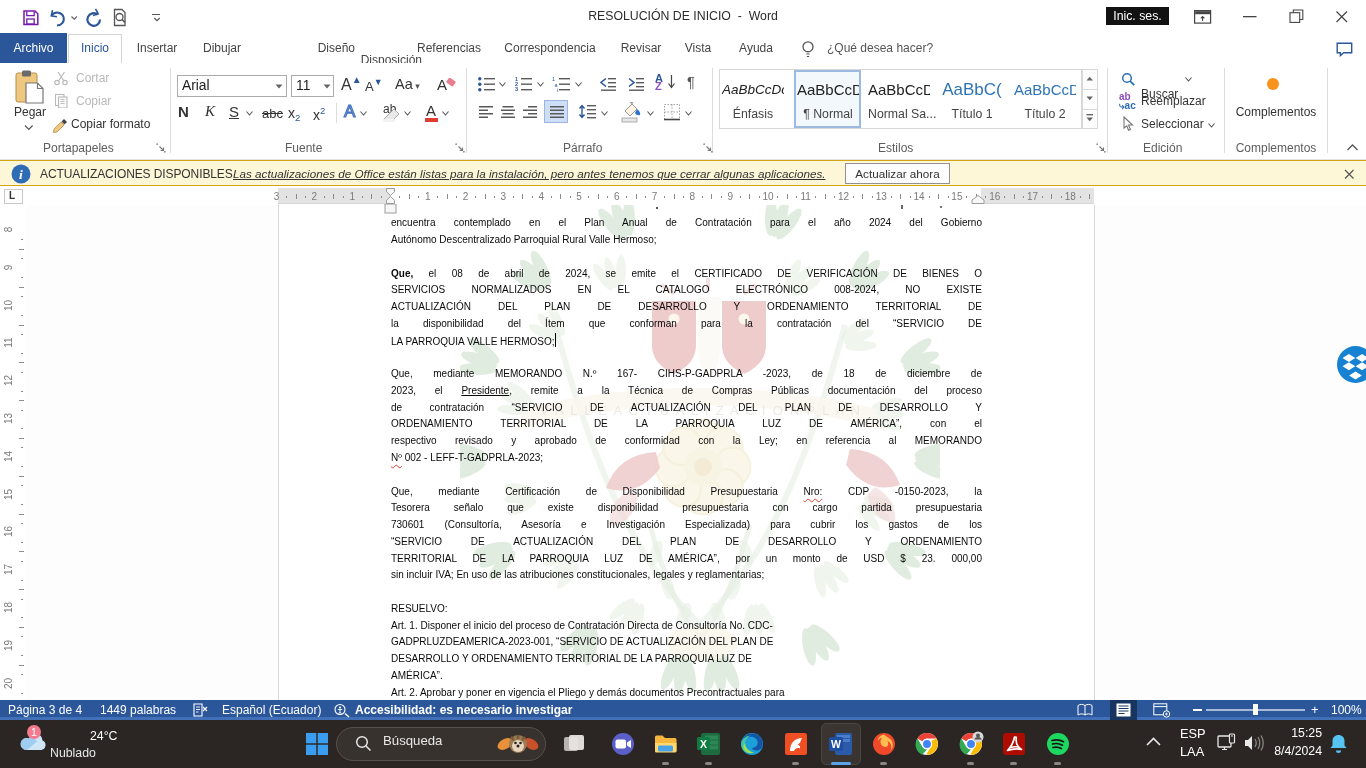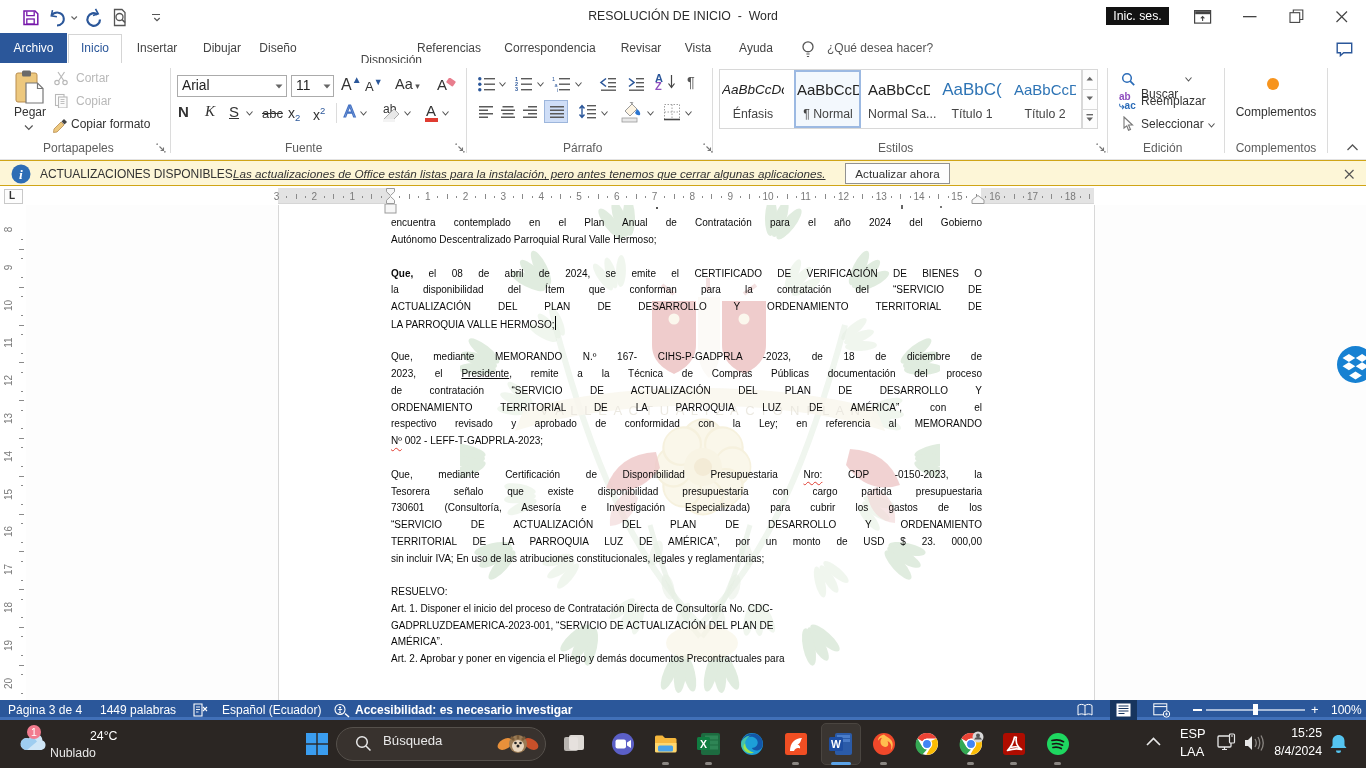--- a/index.html
+++ b/index.html
@@ -59,21 +59,21 @@
   </svg>
   <svg class="abs" style="left:1335px;top:10px;" width="14" height="14" viewBox="0 0 14 14">
     <path d="M1.5 1.5 L12 12 M12 1.5 L1.5 12" stroke="#444" stroke-width="1.2"></path>
   </svg>
 </div>
 <div class="abs" style="left:0;top:33px;width:1366px;height:30px;background:#fff;font-size:12px;color:#444;">
   <div class="abs" style="left:0;top:0;width:67px;height:30px;background:#2b579a;color:#fff;text-align:center;line-height:30px;">Archivo</div>
   <div class="abs" style="left:68px;top:1px;width:54px;height:29px;background:#fff;border:1px solid #d5d5d5;border-bottom:none;color:#2b579a;text-align:center;line-height:27px;">Inicio</div>
   <div class="abs" style="left:97px;top:0;width:120px;text-align:center;line-height:30px;">Insertar</div>
     <div class="abs" style="left:162px;top:0;width:120px;text-align:center;line-height:30px;">Dibujar</div>
-    <div class="abs" style="left:218px;top:0;width:120px;text-align:center;line-height:30px;">Diseño</div>
+    <div class="abs" style="left:235px;top:0;width:120px;text-align:right;line-height:30px;">Diseño</div>
     <div class="abs" style="left:302px;top:12px;width:120px;text-align:right;line-height:30px;">Disposición</div>
     <div class="abs" style="left:389px;top:0;width:120px;text-align:center;line-height:30px;">Referencias</div>
     <div class="abs" style="left:490px;top:0;width:120px;text-align:center;line-height:30px;">Correspondencia</div>
     <div class="abs" style="left:581px;top:0;width:120px;text-align:center;line-height:30px;">Revisar</div>
     <div class="abs" style="left:638px;top:0;width:120px;text-align:center;line-height:30px;">Vista</div>
     <div class="abs" style="left:696px;top:0;width:120px;text-align:center;line-height:30px;">Ayuda</div>
   <svg class="abs" style="left:800px;top:7px;" width="16" height="19" viewBox="0 0 16 19">
     <circle cx="8" cy="6.8" r="5" fill="none" stroke="#555" stroke-width="1.3"></circle>
     <path d="M6 11.5 h4 M6.4 14 h3.2 M6.9 16.5 h2.2" stroke="#555" stroke-width="1.2" fill="none"></path>
   </svg>
@@ -601,41 +601,43 @@
       </g>
     </svg>
   <div class="abs" style="left:656px;top:2px;width:2px;height:2px;background:#555;"></div>
   <div class="abs" style="left:901px;top:0px;width:1.5px;height:4px;background:#666;"></div>
   <div class="abs" style="left:940px;top:1px;width:2px;height:2px;background:#777;"></div>
   <div class="abs" style="left:391px;top:10.3px;width:591px;font-size:10px;color:#0a0a0a;">
 <div class="ln jl">encuentra contemplado en el Plan Anual de Contratación para el año 2024 del Gobierno</div>
 <div class="ln">Autónomo Descentralizado Parroquial Rural Valle Hermoso;</div>
 <div class="ln"></div>
 <div class="ln jl"><b>Que,</b> el 08 de abril de 2024, se emite el CERTIFICADO DE VERIFICACIÓN DE BIENES O</div>
+<div class="ln jl">SERVICIOS NORMALIZADOS EN EL CATALOGO ELECTRÓNICO 008-2024, NO EXISTE</div>
+<div class="ln jl">ACTUALIZACIÓN DEL PLAN DE DESARROLLO Y ORDENAMIENTO TERRITORIAL DE</div>
 <div class="ln jl">la disponibilidad del Ítem que conforman para la contratación del “SERVICIO DE</div>
-<div class="ln jl">ACTUALIZACIÓN DEL PLAN DE DESARROLLO Y ORDENAMIENTO TERRITORIAL DE</div>
 <div class="ln">LA PARROQUIA VALLE HERMOSO;<span style="display:inline-block;width:1px;height:14px;background:#000;vertical-align:-2px;"></span></div>
 <div class="ln"></div>
 <div class="ln jl">Que, mediante MEMORANDO N.º 167- CIHS-P-GADPRLA -2023, de 18 de diciembre de</div>
 <div class="ln jl">2023, el <u>Presidente</u>, remite a la Técnica de Compras Públicas documentación del proceso</div>
 <div class="ln jl">de contratación “SERVICIO DE ACTUALIZACIÓN DEL PLAN DE DESARROLLO Y</div>
 <div class="ln jl">ORDENAMIENTO TERRITORIAL DE LA PARROQUIA LUZ DE AMÉRICA”, con el</div>
 <div class="ln jl">respectivo revisado y aprobado de conformidad con la Ley; en referencia al MEMORANDO</div>
 <div class="ln"><span class="sq">Nº</span> 002 - LEFF-T-GADPRLA-2023;</div>
 <div class="ln"></div>
 <div class="ln jl">Que, mediante Certificación de Disponibilidad Presupuestaria <span class="sq">Nro:</span> CDP -0150-2023, la</div>
 <div class="ln jl">Tesorera señalo que existe disponibilidad presupuestaria con cargo partida presupuestaria</div>
 <div class="ln jl">730601 (Consultoría, Asesoría e Investigación Especializada) para cubrir los gastos de los</div>
 <div class="ln jl">“SERVICIO DE ACTUALIZACIÓN DEL PLAN DE DESARROLLO Y ORDENAMIENTO</div>
 <div class="ln jl tight">TERRITORIAL DE LA PARROQUIA LUZ DE AMÉRICA”, por un monto de USD $ 23. 000,00</div>
 <div class="ln">sin incluir IVA; En uso de las atribuciones constitucionales, legales y reglamentarias;</div>
 <div class="ln"></div>
 <div class="ln">RESUELVO:</div>
 <div class="ln">Art. 1. Disponer el inicio del proceso de Contratación Directa de Consultoría No. CDC-</div>
 <div class="ln">GADPRLUZDEAMERICA-2023-001, “SERVICIO DE ACTUALIZACIÓN DEL PLAN DE</div>
+<div class="ln">DESARROLLO Y ORDENAMIENTO TERRITORIAL DE LA PARROQUIA LUZ DE</div>
 <div class="ln">AMÉRICA”.</div>
 <div class="ln">Art. 2. Aprobar y poner en vigencia el Pliego y demás documentos Precontractuales para</div>
   </div>
   <svg class="abs" style="left:1337px;top:136px;" width="29" height="48" viewBox="0 0 29 48">
     <circle cx="18.5" cy="23.5" r="18.5" fill="#1781d2"></circle>
     <g transform="translate(18.5,23.5) scale(0.75)" fill="#fff">
       <path d="M-8.8 -14 l-8.5 5.4 8.5 5.4 8.5 -5.4 z M8.8 -14 l-8.5 5.4 8.5 5.4 8.5 -5.4 z M-8.8 -3 l-8.5 5.4 8.5 5.4 8.5 -5.4 z M8.8 -3 l-8.5 5.4 8.5 5.4 8.5 -5.4 z M0 9.2 l-8.5 5.4 8.5 5.4 8.5 -5.4 z"></path>
     </g>
   </svg>
 </div>

